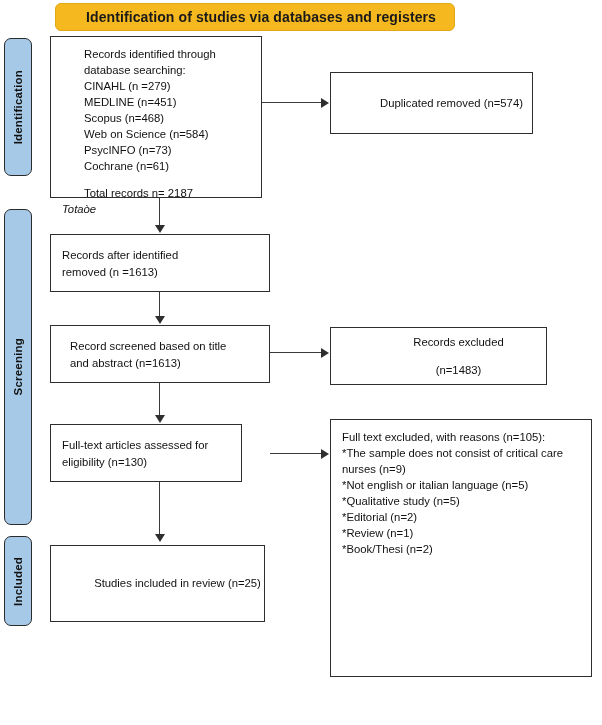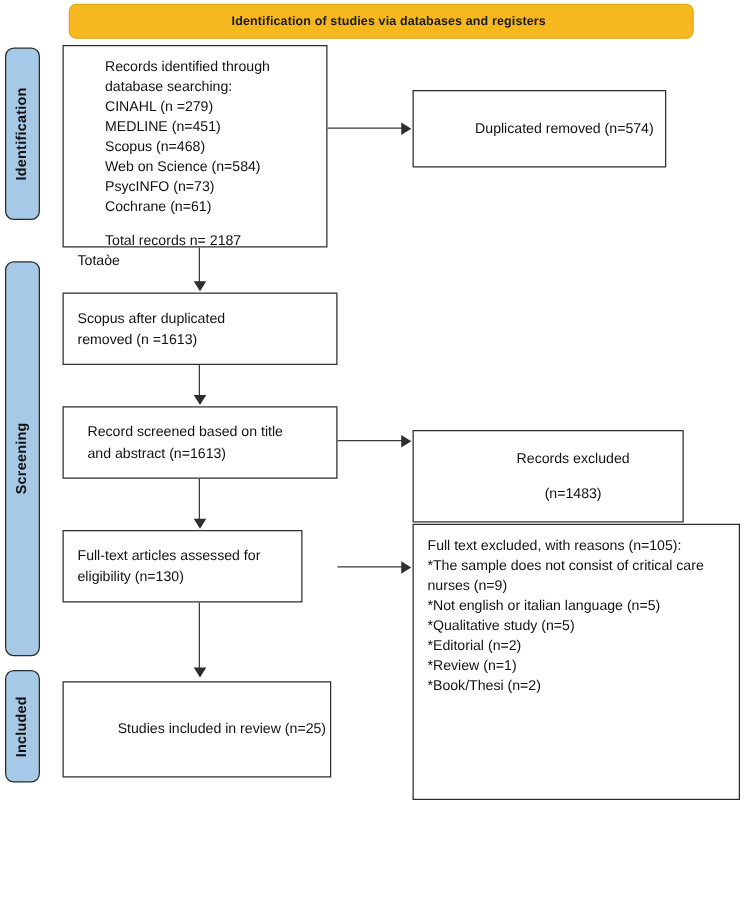--- a/index.html
+++ b/index.html
@@ -16,29 +16,29 @@
     height: 725px;
     background: #ffffff;
     overflow: hidden;
   }
   .abs { position: absolute; box-sizing: border-box; }
 
   
   .banner {
     left: 55px;
     top: 3px;
-    width: 500px;
+    width: 400px;
     height: 28px;
     background: #F5B81E;
     border: 1px solid #E0A716;
     border-radius: 6px;
     display: flex;
     align-items: center;
     justify-content: center;
-    font-size: 10px;
+    font-size: 14px;
     font-weight: bold;
     color: #1a1a1a;
     letter-spacing: 0.1px;
     padding-left: 12px;
   }
 
   
   .stage {
     left: 4px;
     width: 28px;
@@ -86,31 +86,32 @@
   .box p { margin: 0; }
   .box .gap { height: 11px; }
   .excl-line { margin: 0 0 11px 0; }
   .excl-line:last-child { margin-bottom: 0; }
 
   
   .box-identification { left: 50px;  top: 36px;  width: 212px; height: 162px; padding-left: 33px; }
   .box-duplicates     { left: 330px; top: 72px;  width: 203px; height: 62px;  }
   .box-afterdup       { left: 50px;  top: 234px; width: 220px; height: 58px;  }
   .box-screened       { left: 50px;  top: 325px; width: 220px; height: 58px; padding-left: 19px;  }
-  .box-recexcluded    { left: 330px; top: 344px; width: 217px; height: 74px;  }
+  .box-recexcluded    { left: 330px; top: 327px; width: 217px; height: 58px;  }
   .box-fulltext       { left: 50px;  top: 424px; width: 192px; height: 58px;  }
-  .box-fullexcluded   { left: 330px; top: 419px; width: 262px; height: 221px; }
+  .box-fullexcluded   { left: 330px; top: 419px; width: 262px; height: 258px; }
   .box-included       { left: 50px;  top: 545px; width: 215px; height: 77px;  }
 
   
   .free-label {
     left: 62px;
     top: 203px;
     font-size: 11.3px;
     color: #111;
+    font-style: italic;
   }
 
   
   .vline {
     background: #3a3a3a;
     width: 1.4px;
   }
   .hline {
     background: #3a3a3a;
     height: 1.4px;
@@ -157,21 +158,21 @@
     <div class="gap"></div>
     <p>Total records n= 2187</p>
   </div>
 
   <div class="abs box box-duplicates box-center">
     <p>Duplicated removed (n=574)</p>
   </div>
 
   <div class="abs box box-afterdup box-pad box-mid">
     <div>
-      <p>Scopus after duplicated</p>
+      <p>Records after identified</p>
       <p>removed (n =1613)</p>
     </div>
   </div>
 
   <div class="abs box box-screened box-pad box-mid">
     <div>
       <p>Record screened based on title</p>
       <p>and abstract (n=1613)</p>
     </div>
   </div>

